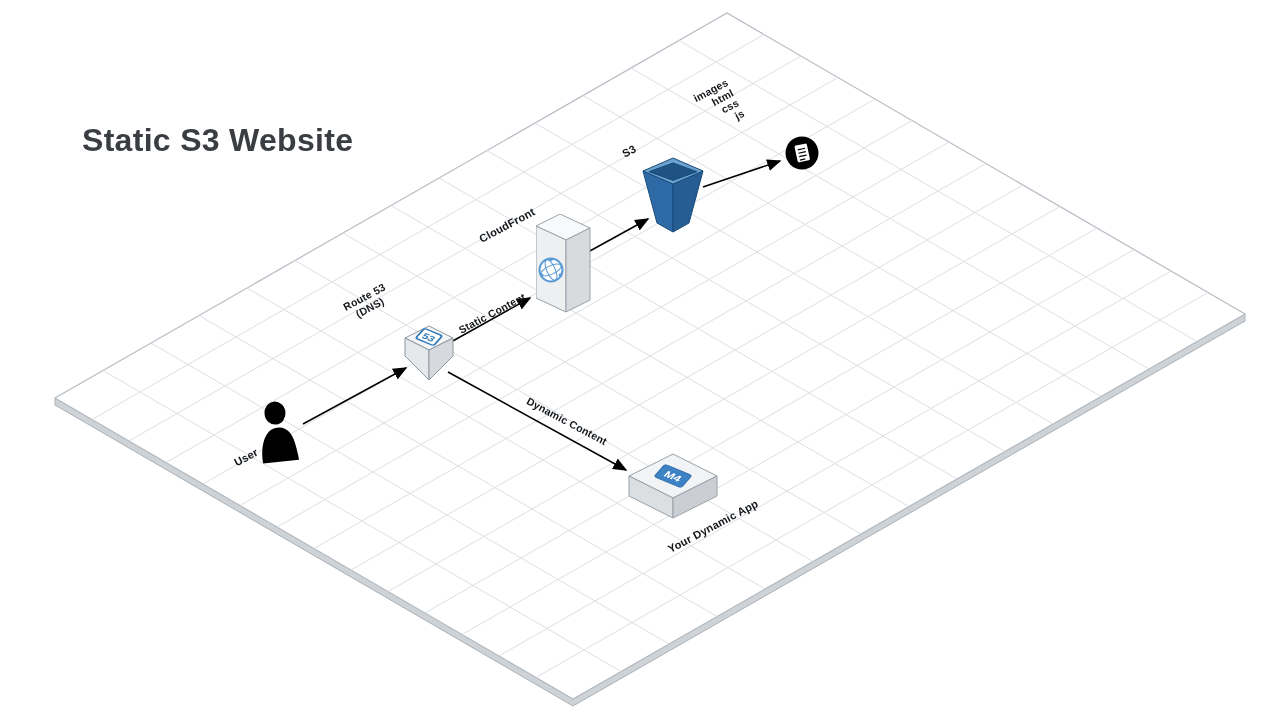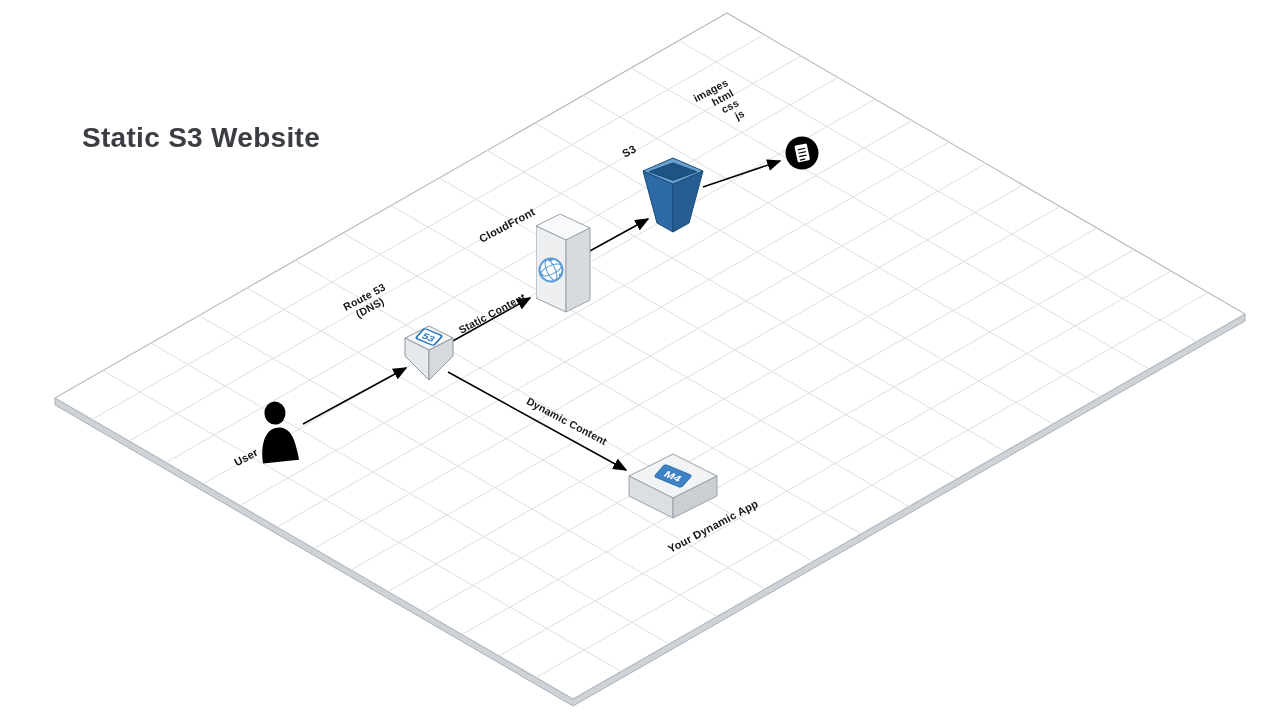--- a/index.html
+++ b/index.html
@@ -15,21 +15,21 @@
   .node{position:absolute;z-index:3;}
   .lbl{
     position:absolute;z-index:4;font-weight:700;font-size:11px;color:#14171a;
     white-space:nowrap;letter-spacing:.2px;transform-origin:center;
   }
   .lbl.small{font-size:10.5px;}
   .rot-up{transform:rotate(-28deg);}
   .rot-down{transform:rotate(28deg);}
   .title{
     position:absolute;left:82px;top:122px;z-index:5;
-    font-size:28px;font-weight:700;color:#3a3d42;letter-spacing:.3px;
+    font-size:32px;font-weight:700;color:#3a3d42;letter-spacing:.3px;
   }
   .lbl div{display:block;}
   .c{text-align:center;}
   .r{text-align:right;}
   
   #node-user{left:254px;top:400px;}
   #node-route53{left:402px;top:322px;}
   #node-cloudfront{left:536px;top:214px;}
   #node-s3{left:641px;top:156px;}
   #node-files{left:782px;top:134px;}

